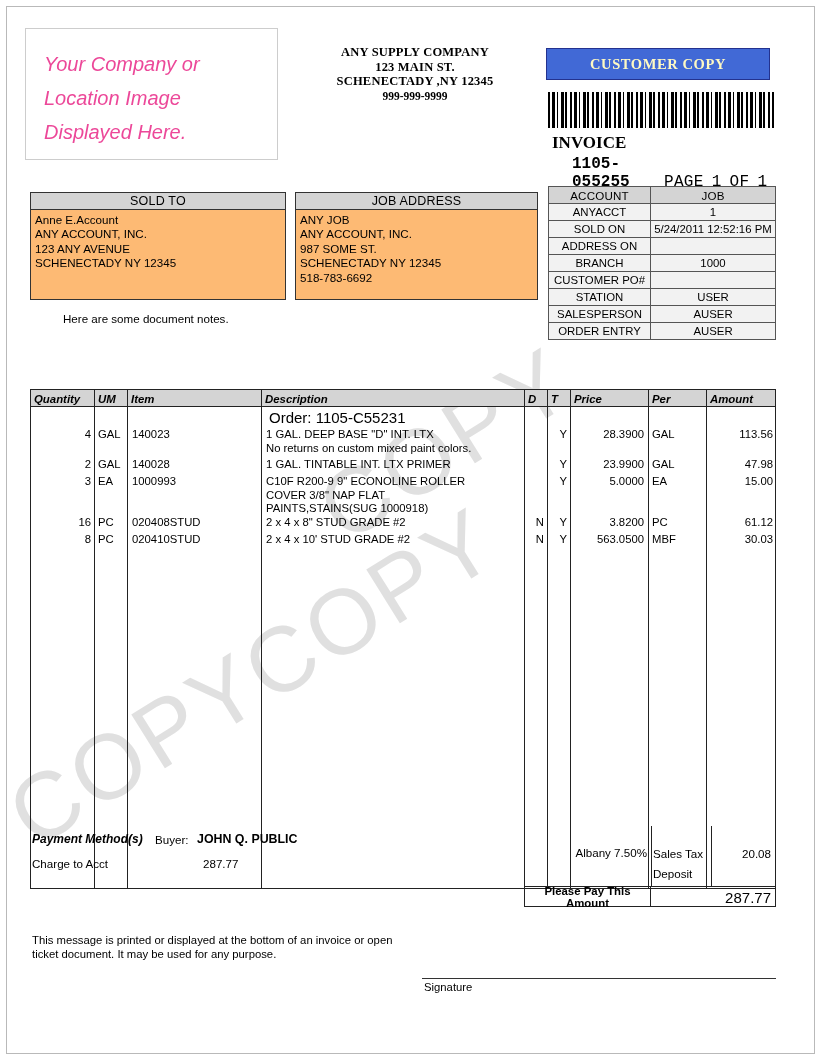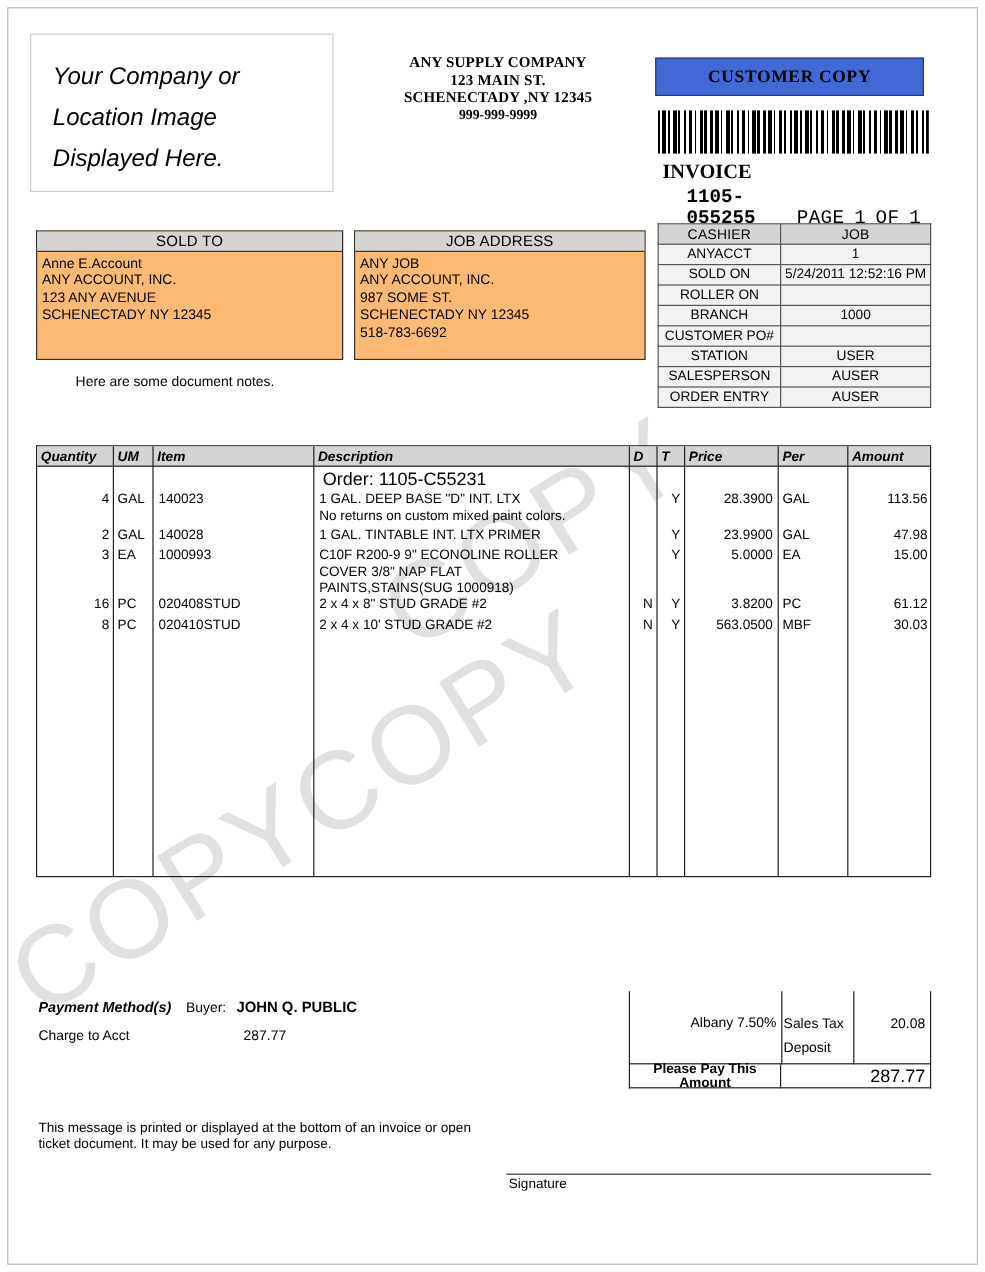--- a/index.html
+++ b/index.html
@@ -51,21 +51,21 @@
     left: 18px; top: 21px;
     width: 253px; height: 132px;
     border: 1px solid #cdcdcd;
   }
   .logo-text {
     position: absolute;
     left: 18px; top: 18px;
     width: 230px;
     font-size: 20px;
     font-style: italic;
-    color: #000000;
+    color: #ec4899;
     line-height: 34px;
     font-family: "Liberation Sans", sans-serif;
   }
 
   .company {
     position: absolute;
     left: 290px; top: 38px;
     width: 236px;
     text-align: center;
     font-family: "Liberation Serif", serif;
@@ -75,21 +75,21 @@
     letter-spacing: 0.2px;
   }
   .company .phone { font-size: 11.5px; letter-spacing: 0px; }
 
   .copy-banner {
     position: absolute;
     left: 539px; top: 41px;
     width: 224px; height: 32px;
     background: #4169d6;
     border: 1px solid #23328f;
-    color: #000000;
+    color: #fef9c3;
     font-family: "Liberation Serif", serif;
     font-weight: bold;
     font-size: 14.5px;
     letter-spacing: 0.6px;
     display: flex; align-items: center; justify-content: center;
   }
 
   .barcode {
     position: absolute;
     left: 541px; top: 85px;
@@ -171,22 +171,22 @@
     background: #d4d4d4;
     font-size: 11.6px;
     letter-spacing: .2px;
   }
   .acct-table tbody tr td:first-child { width: 102px; background: #f2f2f2; }
   .acct-table tbody tr td:last-child  { background: #f2f2f2; }
 
   
   .items {
     position: absolute;
-    left: 23px; top: 364px;
-    width: 746px; height: 360px;
+    left: 23px; top: 382px;
+    width: 746px; height: 500px;
     border: 1px solid #222;
     background: transparent;
     padding-left: 30px;
   }
   .items-head {
     position: absolute; left: 0; top: 0; right: 0; height: 17px;
     background: #d4d4d4;
     border-bottom: 1px solid #222;
   }
   .items-head .h {
@@ -315,35 +315,35 @@
 987 SOME ST.
 SCHENECTADY  NY  12345
 518-783-6692</div>
       </div>
 
       <div class="doc-notes">Here are some document notes.</div>
 
       <table class="acct-table">
         <thead>
           <tr>
-            <th>CASHIER</th>
+            <th>ACCOUNT</th>
             <th>JOB</th>
           </tr>
         </thead>
         <tbody>
             <tr>
               <td>ANYACCT</td>
               <td>1</td>
             </tr>
             <tr>
               <td>SOLD ON</td>
               <td>5/24/2011 12:52:16 PM</td>
             </tr>
             <tr>
-              <td>ROLLER ON</td>
+              <td>ADDRESS ON</td>
               <td></td>
             </tr>
             <tr>
               <td>BRANCH</td>
               <td>1000</td>
             </tr>
             <tr>
               <td>CUSTOMER PO#</td>
               <td></td>
             </tr>

